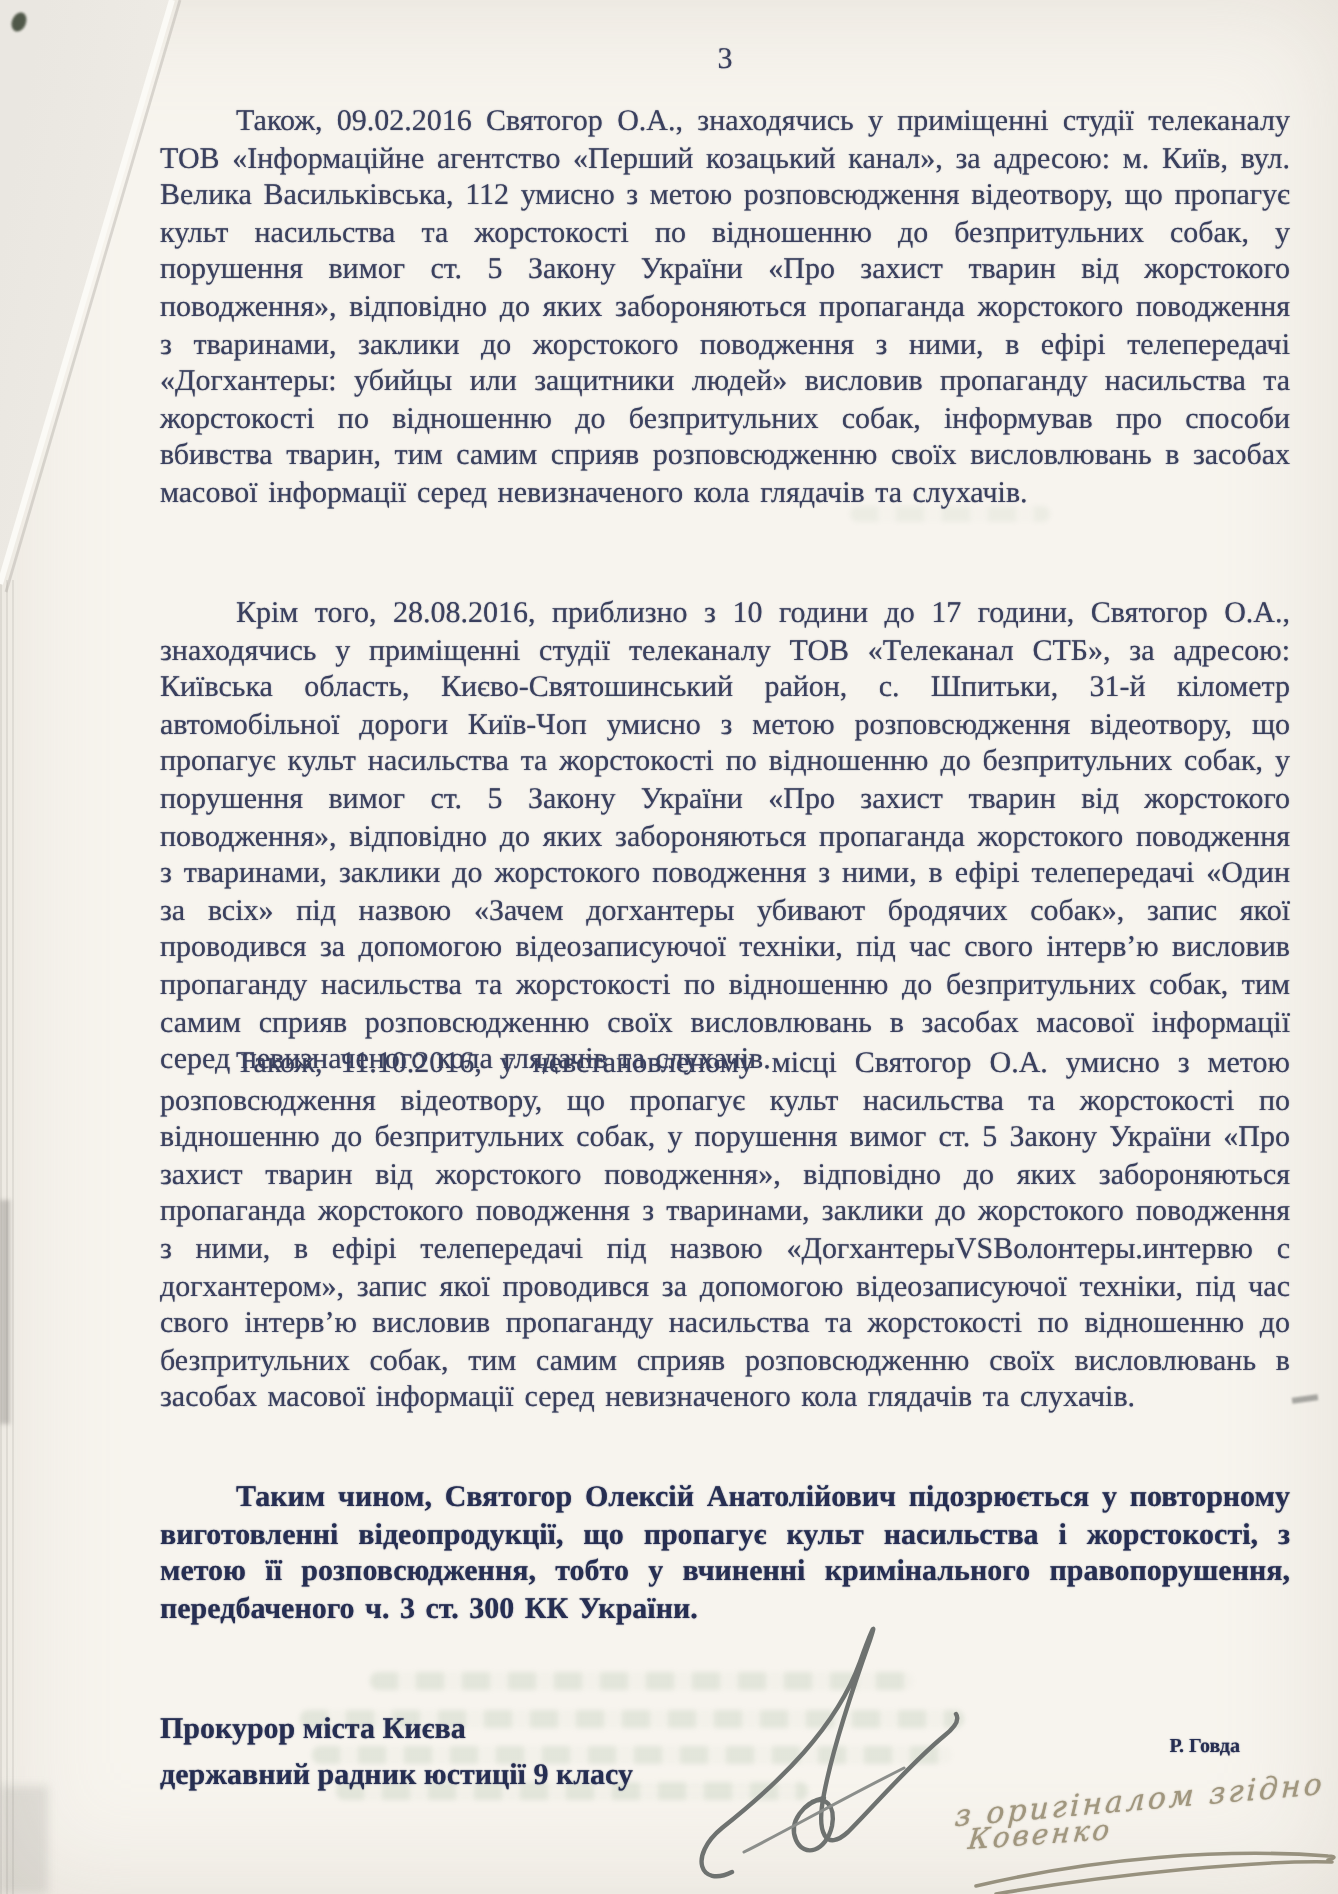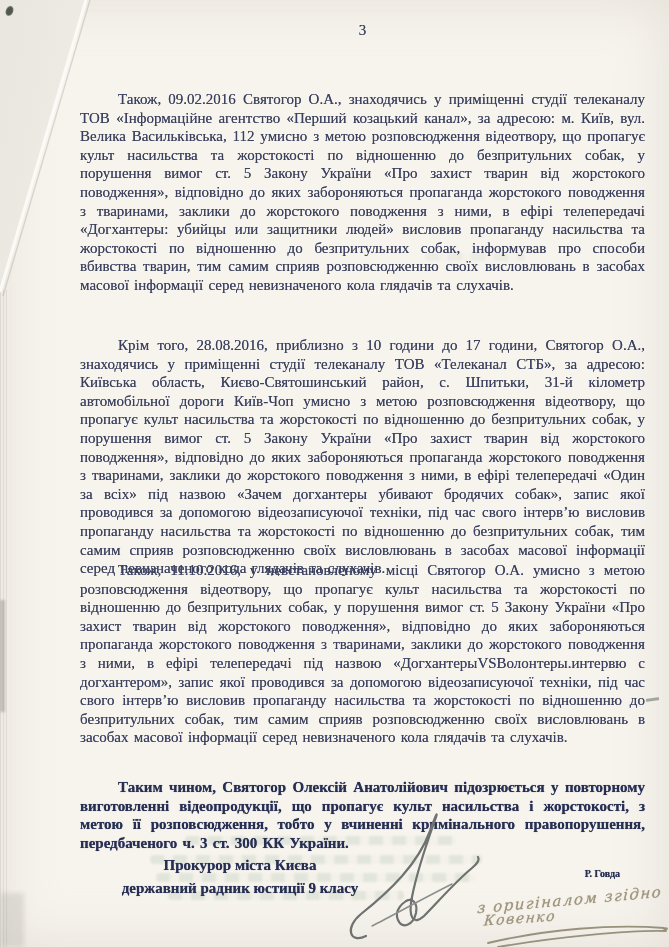--- a/index.html
+++ b/index.html
@@ -59,32 +59,30 @@
     text-align: center; font-size: 15px; color: #3a405e;
     text-shadow: 0 0 .6px rgba(58,64,94,.75);
     z-index: 2;
   }
   .para {
     position: absolute; left: 80px; width: 565px;
     font-size: 15px; line-height: 18.6px; word-spacing: 1.5px;
     text-align: justify; text-indent: 38px;
     color: #3a405e; text-shadow: 0 0 .6px rgba(58,64,94,.75);
     z-index: 2;
-    margin-top: 38px;
   }
   .p1 { top: 52px; }
   .p2 { top: 298px; }
   .p3 { top: 523px; }
   .p4 { top: 740px; font-weight: bold; color: #262e52; text-shadow: 0 0 .7px rgba(38,46,82,.8); font-family: Liberation Serif, serif; }
   .sig-titles {
     position: absolute; left: 80px; top: 854px; width: 320px;
     font-size: 15px; font-weight: bold; line-height: 22.5px;
     color: #262e52; text-shadow: 0 0 .7px rgba(38,46,82,.8);
     z-index: 2;
-    text-align: center;
   }
   .sig-name {
     position: absolute; right: 49px; top: 868px;
     font-size: 10px; font-weight: bold;
     color: #262e52; text-shadow: 0 0 .7px rgba(38,46,82,.8);
     z-index: 2;
   }
   
   .hw {
     position: absolute; font-family: "DejaVu Serif", serif; font-style: italic;

